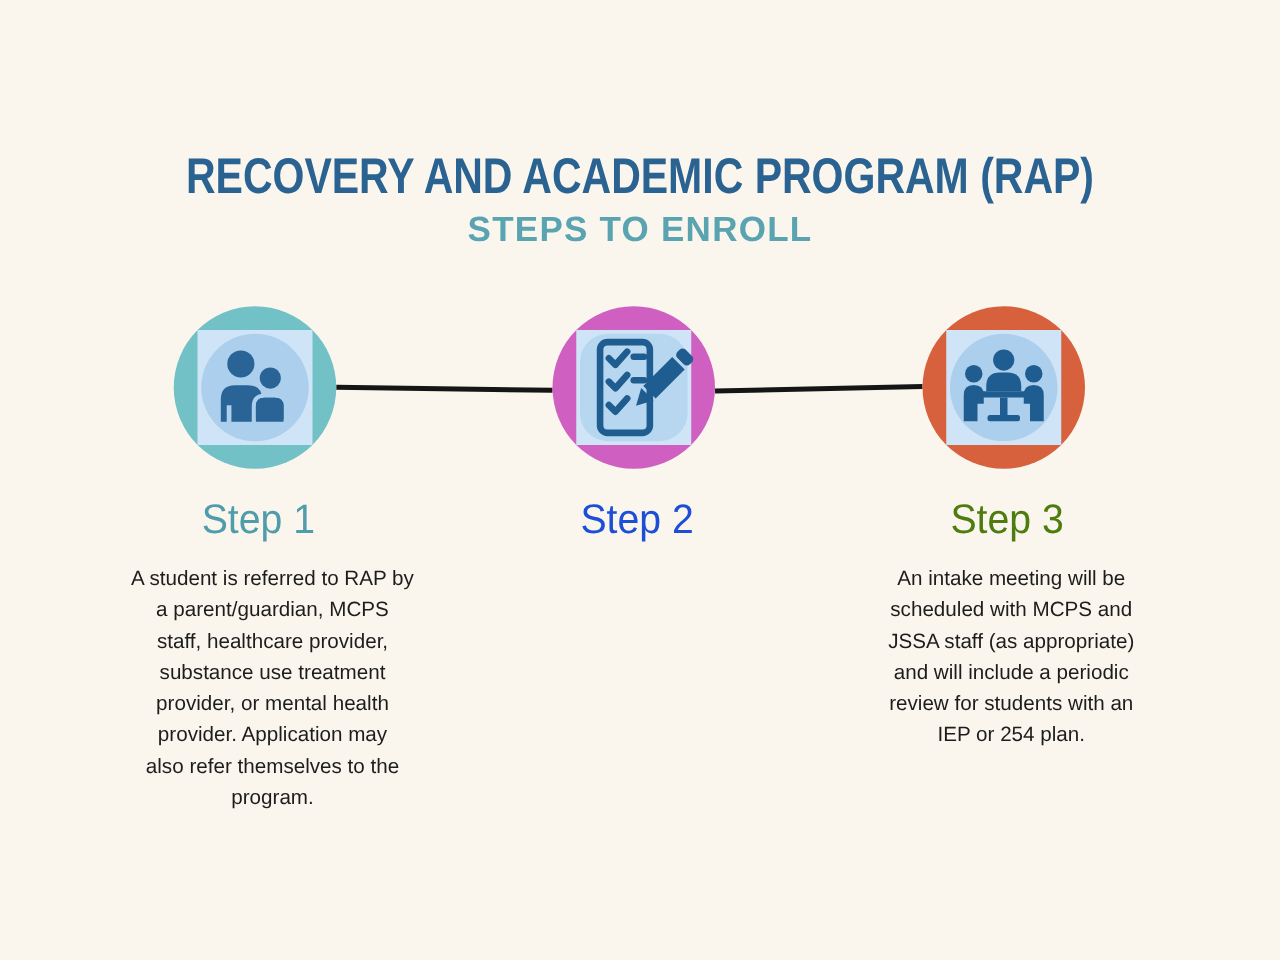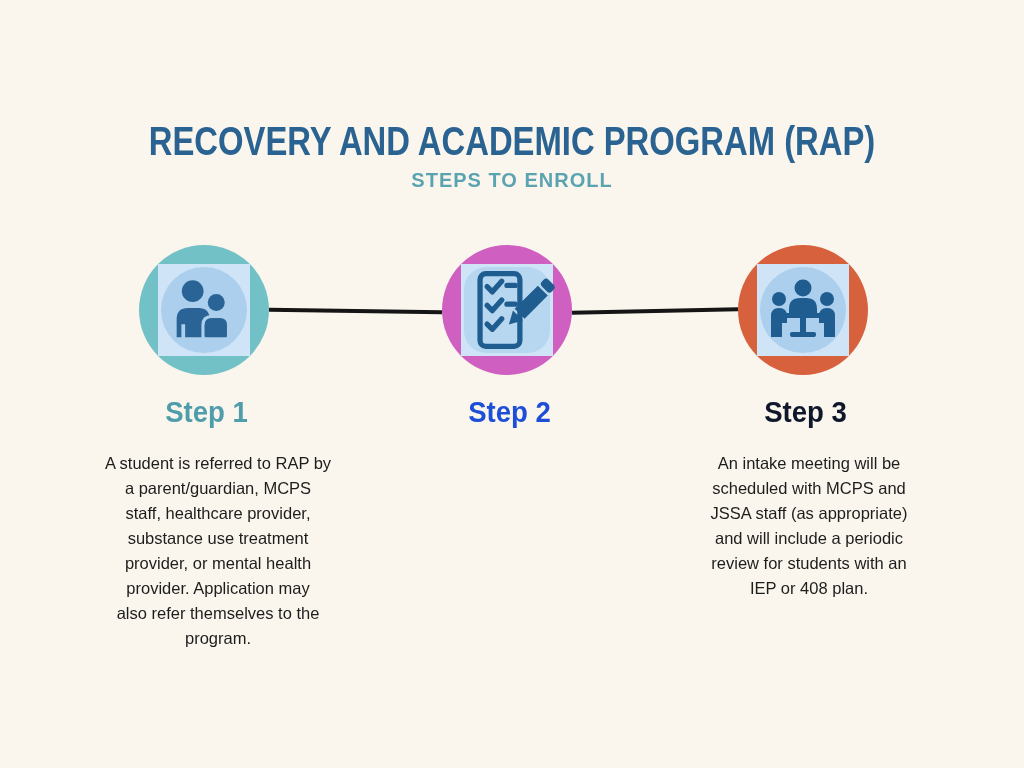--- a/index.html
+++ b/index.html
@@ -8,42 +8,42 @@
     background:#faf6ed; font-family:"Liberation Sans", sans-serif;
     overflow:hidden;
   }
   .title {
     position:absolute; top:121px; left:0; width:1024px; text-align:center;
     font-size:40px; font-weight:700; color:#2a6391; line-height:1;
   }
   .title .squeeze { display:inline-block; transform:scaleX(0.82); transform-origin:50% 50%; white-space:nowrap; }
   .subtitle {
     position:absolute; top:170px; left:0; width:1024px; text-align:center;
-    font-size:20px; font-weight:700; color:#5aa3b1; letter-spacing:1px; line-height:1;
+    font-size:28px; font-weight:700; color:#5aa3b1; letter-spacing:1px; line-height:1;
   }
   .connector { position:absolute; height:4px; background:#151515; z-index:1; }
   .connector-1 { left:269px; top:309px; width:173px; transform:rotate(0.8deg); }
   .connector-2 { left:572px; top:309px; width:166px; transform:rotate(-1.2deg); }
 
   .badge { position:absolute; top:245px; width:130px; height:130px; border-radius:50%; z-index:2; }
   .badge-1 { left:139px; background:#72c1c7; }
   .badge-2 { left:442px; background:#cf5fc0; }
   .badge-3 { left:738px; background:#d7613c; }
   .badge .square { position:absolute; left:19px; top:19px; width:92px; height:92px; background:#cfe4f6; }
   .badge .inner  { position:absolute; left:3px;  top:3px;  width:86px; height:86px; background:#abcfec; border-radius:50%; }
   .badge-2 .inner { background:#b7d7f0; border-radius:26%; }
   .glyph { position:absolute; left:50%; top:50%; transform:translate(-50%,-50%); overflow:visible; }
   .ink { fill:#2a6496; }
   .ink2 { fill:#1f5c8f; }
 
-  .step-label { position:absolute; top:397px; width:250px; text-align:center; font-size:29px; font-weight:700; line-height:1.1; }
+  .step-label { position:absolute; top:397px; width:250px; text-align:center; font-size:33px; font-weight:400; line-height:1.1; }
   .step-label .squeeze-sm { display:inline-block; transform:scaleX(0.95); white-space:nowrap; }
   .label-1 { left:82px;  color:#4f9dab; }
   .label-2 { left:385px; color:#1d4ed8; }
-  .label-3 { left:681px; color:#0f172a; }
+  .label-3 { left:681px; color:#4d7c0f; }
 
   .desc {
     position:absolute; top:451px; width:266px; text-align:center;
     font-size:16.5px; line-height:25px; color:#1d1d1d; white-space:pre-line;
   }
   .desc-1 { left:85px; }
   .desc-2 { left:379px; }
   .desc-3 { left:676px; }
 </style>
 </head>
@@ -125,15 +125,15 @@
 substance use treatment
 provider, or mental health
 provider.  Application may
 also refer themselves to the
 program.</div>
   <div class="desc desc-3">An intake meeting will be
 scheduled with MCPS and
 JSSA staff (as appropriate)
 and will include a periodic
 review for students with an
-IEP or 408 plan.</div>
+IEP or 254 plan.</div>
 
 </div>
 
 </body></html>

